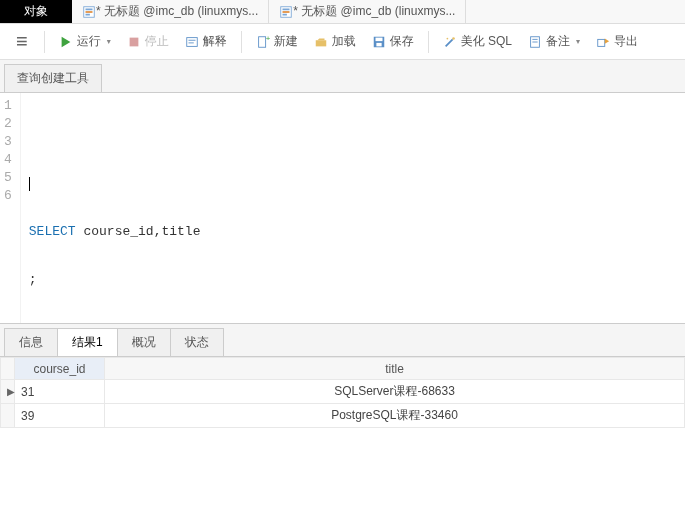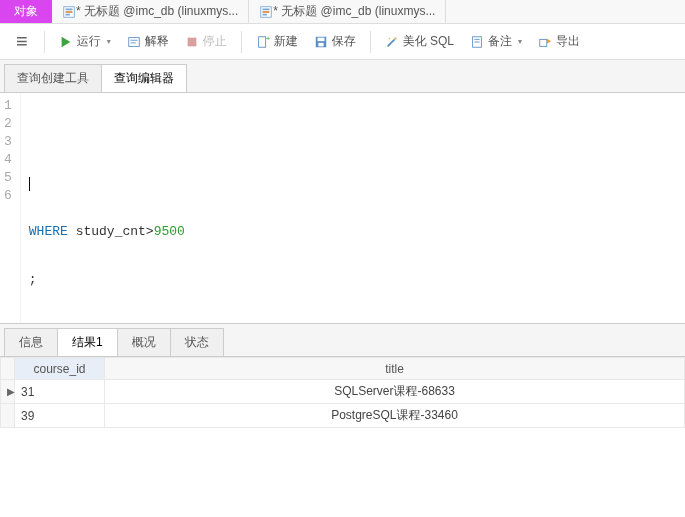--- a/index.html
+++ b/index.html
@@ -1,18 +1,18 @@
 <!DOCTYPE html>
 <html><head>
 <meta charset="utf-8">
 <style>
 * { margin: 0; padding: 0; box-sizing: border-box; }
 body { font-family: "Microsoft YaHei", Arial, sans-serif; font-size: 12px; background: #fff; color: #333; }
 .topbar { display: flex; background: #f8f8f8; border-bottom: 1px solid #ddd; height: 24px; align-items: stretch; }
-.topbar .obj-tab { background: #d946ef; color: #fff; padding: 4px 14px; display: flex; align-items: center; font-size: 12px; }
+.topbar .obj-tab { background: #000000; color: #fff; padding: 4px 24px; display: flex; align-items: center; font-size: 12px; }
 .topbar .file-tab { padding: 4px 10px; display: flex; align-items: center; gap: 0; border-right: 1px solid #ddd; color: #555; cursor: pointer; }
 .toolbar { display: flex; align-items: center; background: #fff; border-bottom: 1px solid #e0e0e0; padding: 6px 8px; gap: 4px; }
 .toolbar .menu-icon { font-size: 20px; color: #666; padding: 0 8px; cursor: pointer; }
 .toolbar .sep { width: 1px; height: 22px; background: #e0e0e0; margin: 0 4px; }
 .toolbar .tbtn { display: flex; align-items: center; gap: 4px; padding: 3px 6px; cursor: pointer; color: #555; border-radius: 2px; }
 .toolbar .tbtn .dd { font-size: 8px; color: #888; margin-left: 2px; }
 .subtabs { display: flex; background: #f5f5f5; border-bottom: 1px solid #ccc; padding-left: 4px; padding-top: 4px; }
 .subtab { padding: 5px 12px; border: 1px solid #ccc; border-bottom: none; background: #f0f0f0; margin-right: -1px; cursor: pointer; font-size: 12px; color: #555; }
 .subtab.active { background: #fff; position: relative; z-index: 1; color: #000; }
 .editor { font-family: Consolas, "Courier New", monospace; font-size: 13px; display: flex; min-height: 220px; background: #fff; }
@@ -73,44 +73,53 @@
         <svg viewBox="0 0 16 16">
           <polygon points="3,2 13,8 3,14" fill="#3fa33f"></polygon>
         </svg>
       </span>
     <span>运行</span>
       <span class="dd">▾</span>
   </div>
   <div class="tbtn">
     <span class="ico">
         <svg viewBox="0 0 16 16">
+          <rect x="3" y="3" width="10" height="10" fill="#d9a0a0"></rect>
+        </svg>
+      </span>
+    <span style="color:#bbb">停止</span>
+  </div>
+  <div class="tbtn">
+    <span class="ico">
+        <svg viewBox="0 0 16 16">
           <rect x="2" y="3" width="12" height="10" fill="none" stroke="#5a8fc7"></rect>
           <line x1="4" y1="6" x2="12" y2="6" stroke="#5a8fc7"></line>
           <line x1="4" y1="9" x2="10" y2="9" stroke="#5a8fc7"></line>
         </svg>
       </span>
     <span>解释</span>
   </div>
-  <div class="tbtn">
-    <span class="ico">
-        <svg viewBox="0 0 16 16">
-          <rect x="3" y="3" width="10" height="10" fill="#d9a0a0"></rect>
-        </svg>
-      </span>
-    <span style="color:#bbb">停止</span>
-  </div>
   <span class="sep"></span>
   <div class="tbtn">
     <span class="ico">
         <svg viewBox="0 0 16 16">
           <rect x="3" y="2" width="8" height="12" fill="#fff" stroke="#5a8fc7"></rect>
           <text x="11" y="7" font-size="9" fill="#3fa33f">+</text>
         </svg>
       </span>
     <span>新建</span>
+  </div>
+  <div class="tbtn">
+    <span class="ico">
+        <svg viewBox="0 0 16 16">
+          <rect x="2" y="6" width="12" height="7" fill="#e6c068"></rect>
+          <polygon points="4,6 6,4 12,4 12,6" fill="#e6c068"></polygon>
+        </svg>
+      </span>
+    <span>加载</span>
   </div>
   <div class="tbtn">
     <span class="ico">
         <svg viewBox="0 0 16 16">
           <rect x="2" y="2" width="12" height="12" fill="#5a8fc7"></rect>
           <rect x="4" y="3" width="8" height="4" fill="#fff"></rect>
           <rect x="5" y="9" width="6" height="4" fill="#fff"></rect>
         </svg>
       </span>
     <span>保存</span>
@@ -143,36 +152,35 @@
           <rect x="2" y="5" width="8" height="8" fill="#fff" stroke="#5a8fc7"></rect>
           <polygon points="10,4 15,7 10,10" fill="#e6a23f"></polygon>
         </svg>
       </span>
     <span>导出</span>
   </div>
 </div>
 
 <div class="subtabs">
   <div class="subtab">查询创建工具</div>
-  <div class="subtab active">查询编辑器</div>
 </div>
 
 <div class="editor">
   <div class="gutter">
     <div>1</div>
     <div>2</div>
     <div>3</div>
     <div>4</div>
     <div>5</div>
     <div>6</div>
   </div>
   <div class="code">
     <div class="line"></div>
     <div class="line"><span class="cursor"></span></div>
-    <div class="line"><span class="kw">WHERE</span><span> study_cnt&gt;</span><span class="num">9500</span></div>
+    <div class="line"><span class="kw">SELECT</span><span> course_id,title</span></div>
     <div class="line"><span>;</span></div>
   </div>
 </div>
 
 <div class="result-tabs">
   <div class="rtab">信息</div>
   <div class="rtab active">结果1</div>
   <div class="rtab">概况</div>
   <div class="rtab">状态</div>
 </div>

